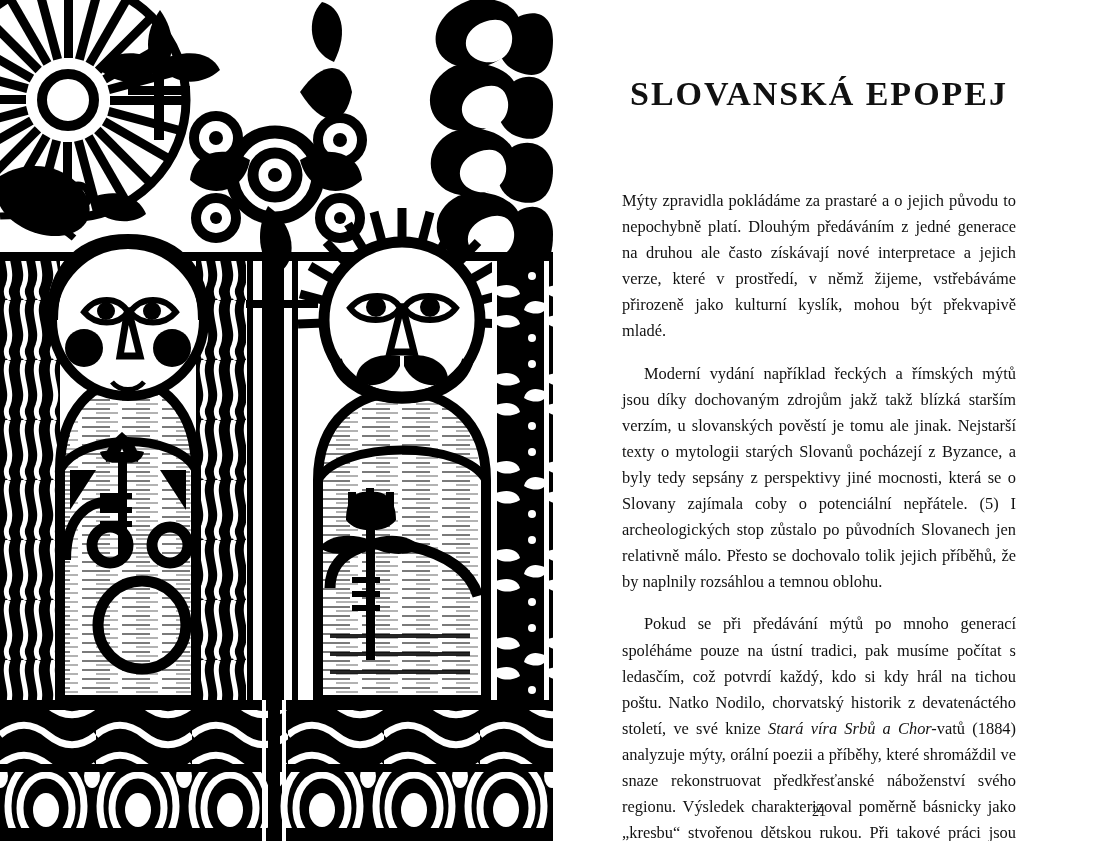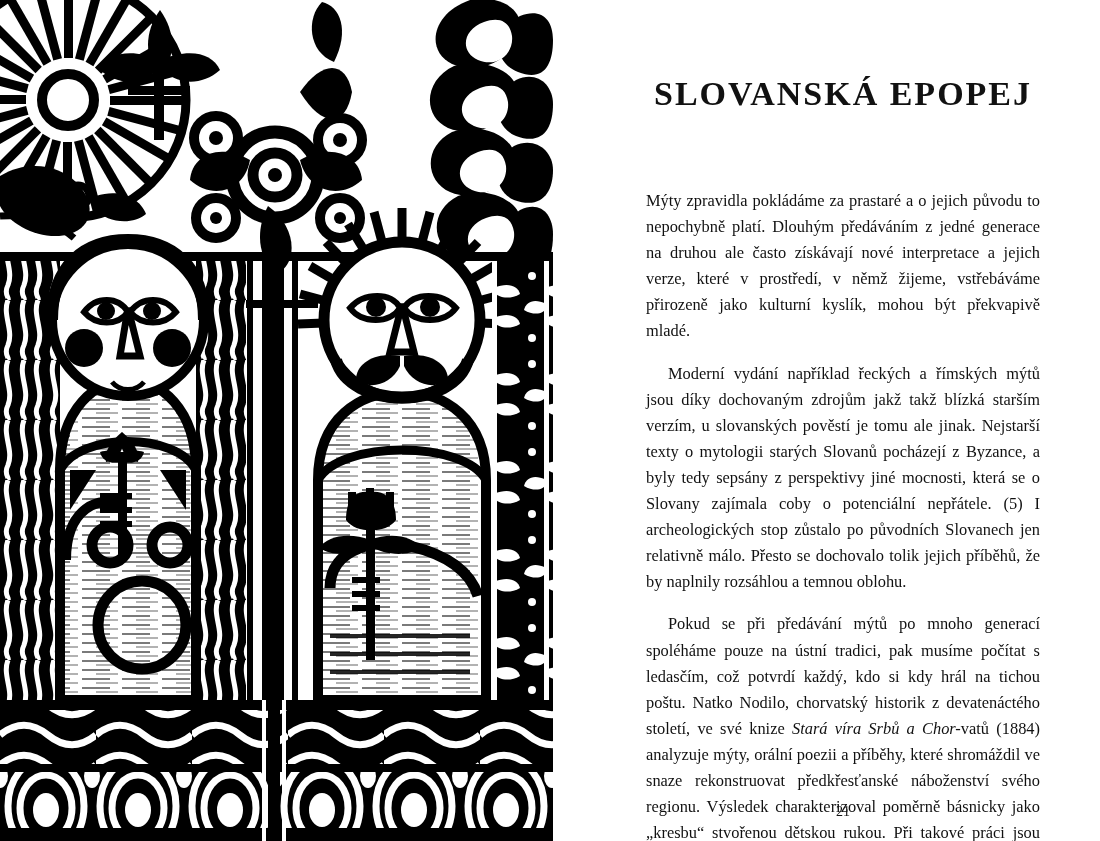--- a/index.html
+++ b/index.html
@@ -13,21 +13,21 @@
 
   
   .illustration{
     position:absolute;left:0;top:0;width:553px;height:841px;
     background:#ffffff;overflow:hidden;
   }
   .illustration svg{display:block;width:553px;height:841px;}
 
   
   .textcol{
-    position:absolute;left:630px;top:0;width:426px;height:841px;
+    position:absolute;left:606px;top:0;width:426px;height:841px;
   }
   .chapter-title{
     position:absolute;top:52px;left:0;width:426px;
     font-family:"Liberation Serif", serif;
     font-weight:bold;
     font-size:34px;
     letter-spacing:2.0px;
     color:#111111;
     text-align:center;
     white-space:nowrap;

